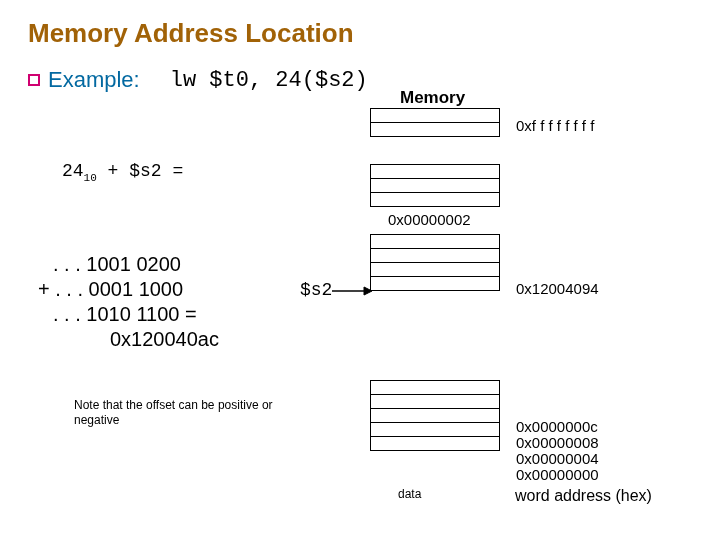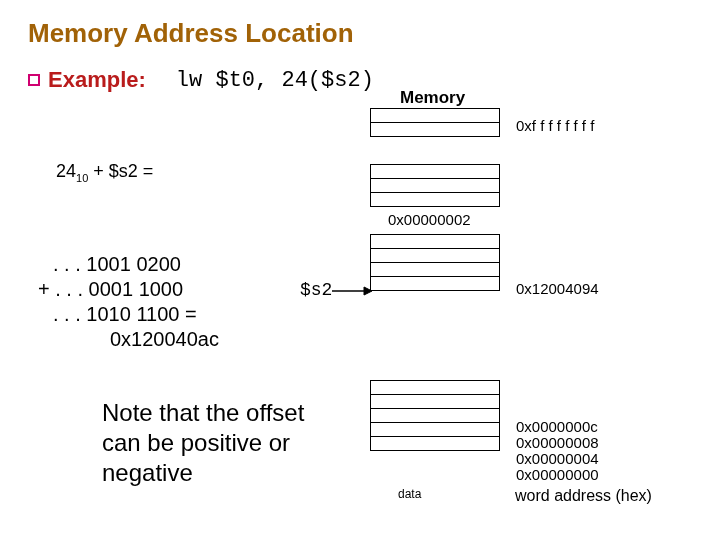--- a/index.html
+++ b/index.html
@@ -24,22 +24,21 @@
     margin-bottom: 8px;
   }
   .bullet-square {
     width: 12px;
     height: 12px;
     border: 2px solid #d00070;
     display: inline-block;
   }
   .example-label {
     font-size: 22px;
-    color: #b91c1c;
-    font-weight: bold;
+    color: #0369a1;
   }
   .code {
     font-family: "Courier New", monospace;
     font-size: 22px;
     margin-left: 22px;
   }
   .memory-header {
     position: absolute;
     left: 400px;
     top: 88px;
@@ -63,23 +62,23 @@
   }
   .addr-label {
     position: absolute;
     font-family: Arial, sans-serif;
     font-size: 15px;
     color: #000;
     white-space: pre;
   }
   .formula {
     position: absolute;
-    font-family: Liberation Sans, sans-serif;
+    font-family: Liberation Mono, monospace;
     font-size: 18px;
-    left: 56px;
+    left: 62px;
     top: 161px;
   }
   .formula sub { font-size: 11px; vertical-align: sub; }
   .binary {
     position: absolute;
     left: 38px;
     top: 252px;
     font-family: Arial, sans-serif;
     font-size: 20px;
     line-height: 1.25;
@@ -94,24 +93,23 @@
   }
   .arrow-line {
     position: absolute;
     stroke: #000;
     fill: #000;
   }
   .note {
     position: absolute;
     left: 74px;
     top: 398px;
-    font-size: 24px;
+    font-size: 12px;
     width: 240px;
     line-height: 1.25;
-    margin-left: 28px;
   }
   .dword-label {
     position: absolute;
     left: 398px;
     top: 487px;
     font-size: 12px;
   }
   .wordaddr-label {
     position: absolute;
     left: 515px;

